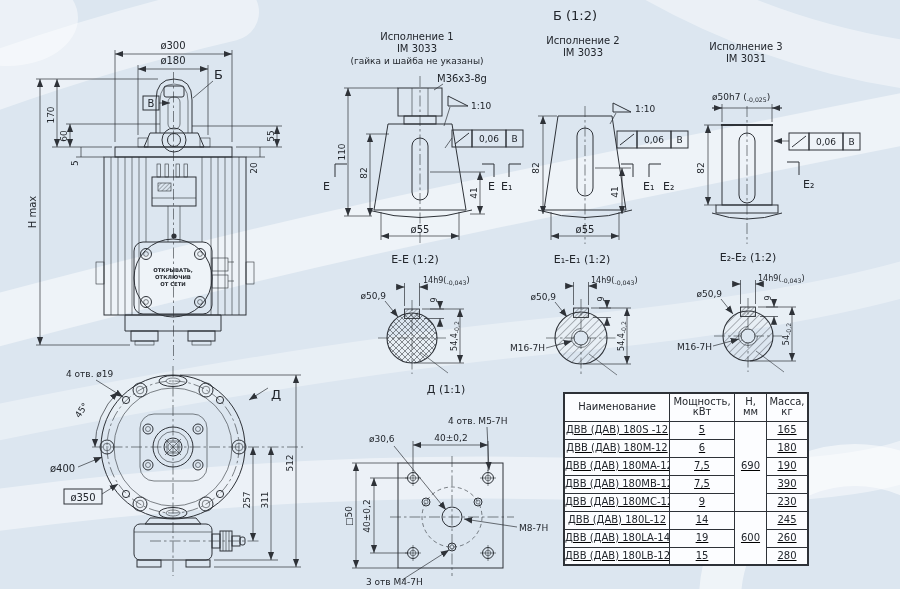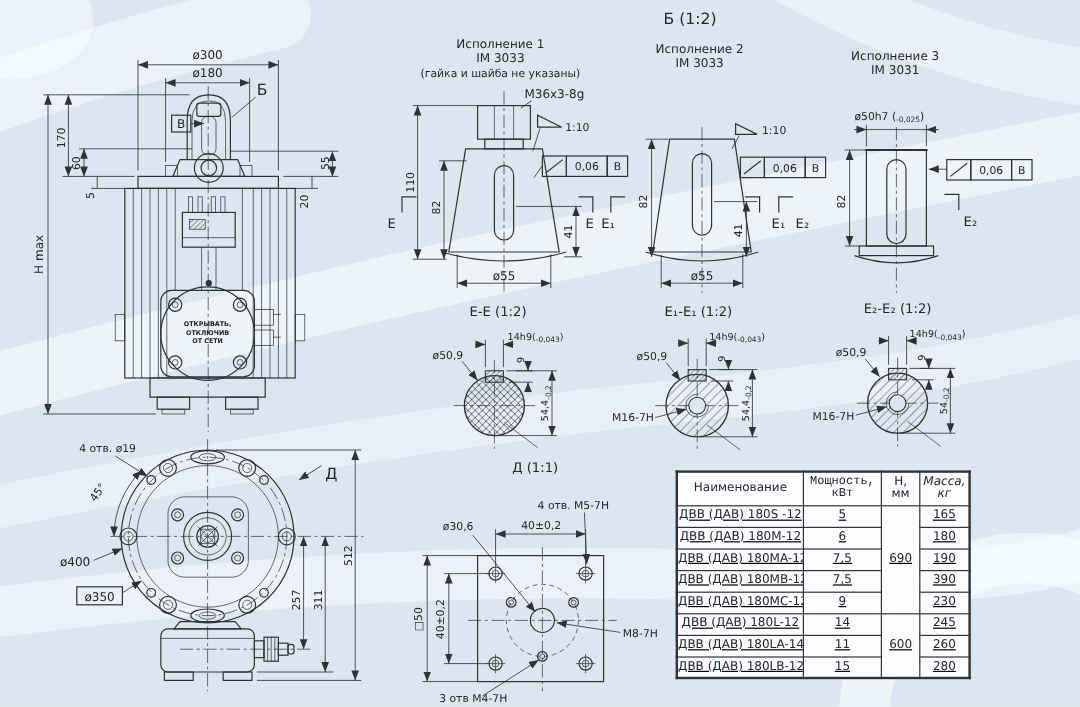--- a/index.html
+++ b/index.html
@@ -19,21 +19,21 @@
   .wv{stroke:#ffffff;fill:none;stroke-linecap:round;}
   
   .spec-table{position:absolute;left:563px;top:392px;width:241px;height:174px;
     border-collapse:collapse;table-layout:fixed;background:#fcfdff;}
   .spec-table td,.spec-table th{border:1px solid #2e3238;padding:0;margin:0;
     font-size:10px;font-weight:normal;color:#22262c;text-align:center;vertical-align:middle;
     line-height:1.05;overflow:hidden;white-space:nowrap;}
   .spec-table{border:2px solid #2e3238;}
   .spec-table .hdr{height:28px;margin-left:24px;}
   .spec-table .r{height:18px;text-decoration:underline;}
-  .c-name{width:104px;} .c-pow{width:64px;font-family:Liberation Mono, monospace;} .c-h{width:31px;} .c-mass{width:40px;font-style:italic;}
+  .c-name{width:104px;} .c-pow{width:64px;} .c-h{width:31px;} .c-mass{width:40px;}
 </style>
 </head>
 <body>
 
 <div class="stage">
 <svg width="900" height="589" viewBox="0 0 900 589">
   <defs>
     <marker id="arr" markerWidth="10" markerHeight="9" refX="8.3" refY="4" orient="auto-start-reverse" markerUnits="userSpaceOnUse">
       <path d="M0,0.8 L8.3,4 L0,7.2 Z" fill="#2e3238"></path>
     </marker>
@@ -558,21 +558,21 @@
     <td>230</td>
   </tr>
   <tr class="r">
     <td>ДВВ (ДАВ) 180L-12</td>
     <td>14</td>
     <td rowspan="3">600</td>
     <td>245</td>
   </tr>
   <tr class="r">
     <td>ДВВ (ДАВ) 180LA-14</td>
-    <td>11</td>
+    <td>19</td>
     <td>260</td>
   </tr>
   <tr class="r">
     <td>ДВВ (ДАВ) 180LB-12</td>
     <td>15</td>
     <td>280</td>
   </tr>
 </tbody>
     </table>
 </div>

